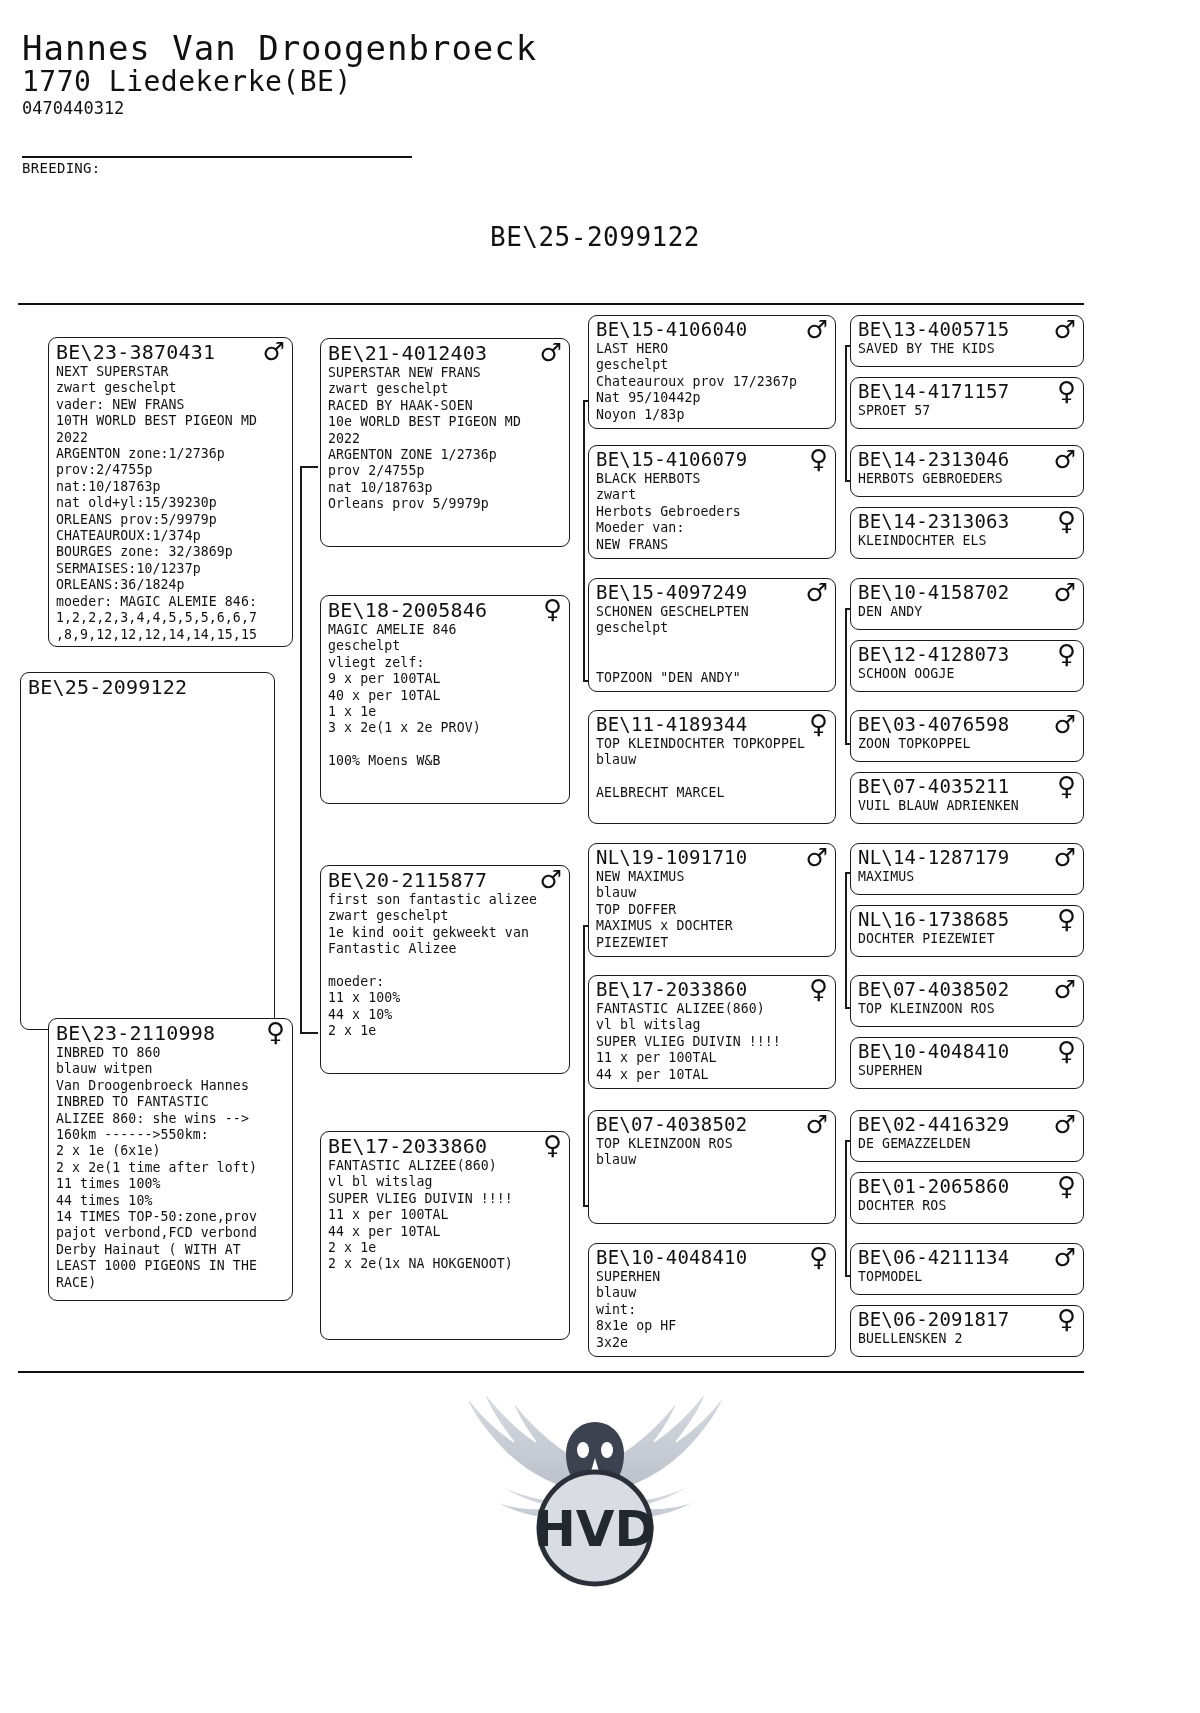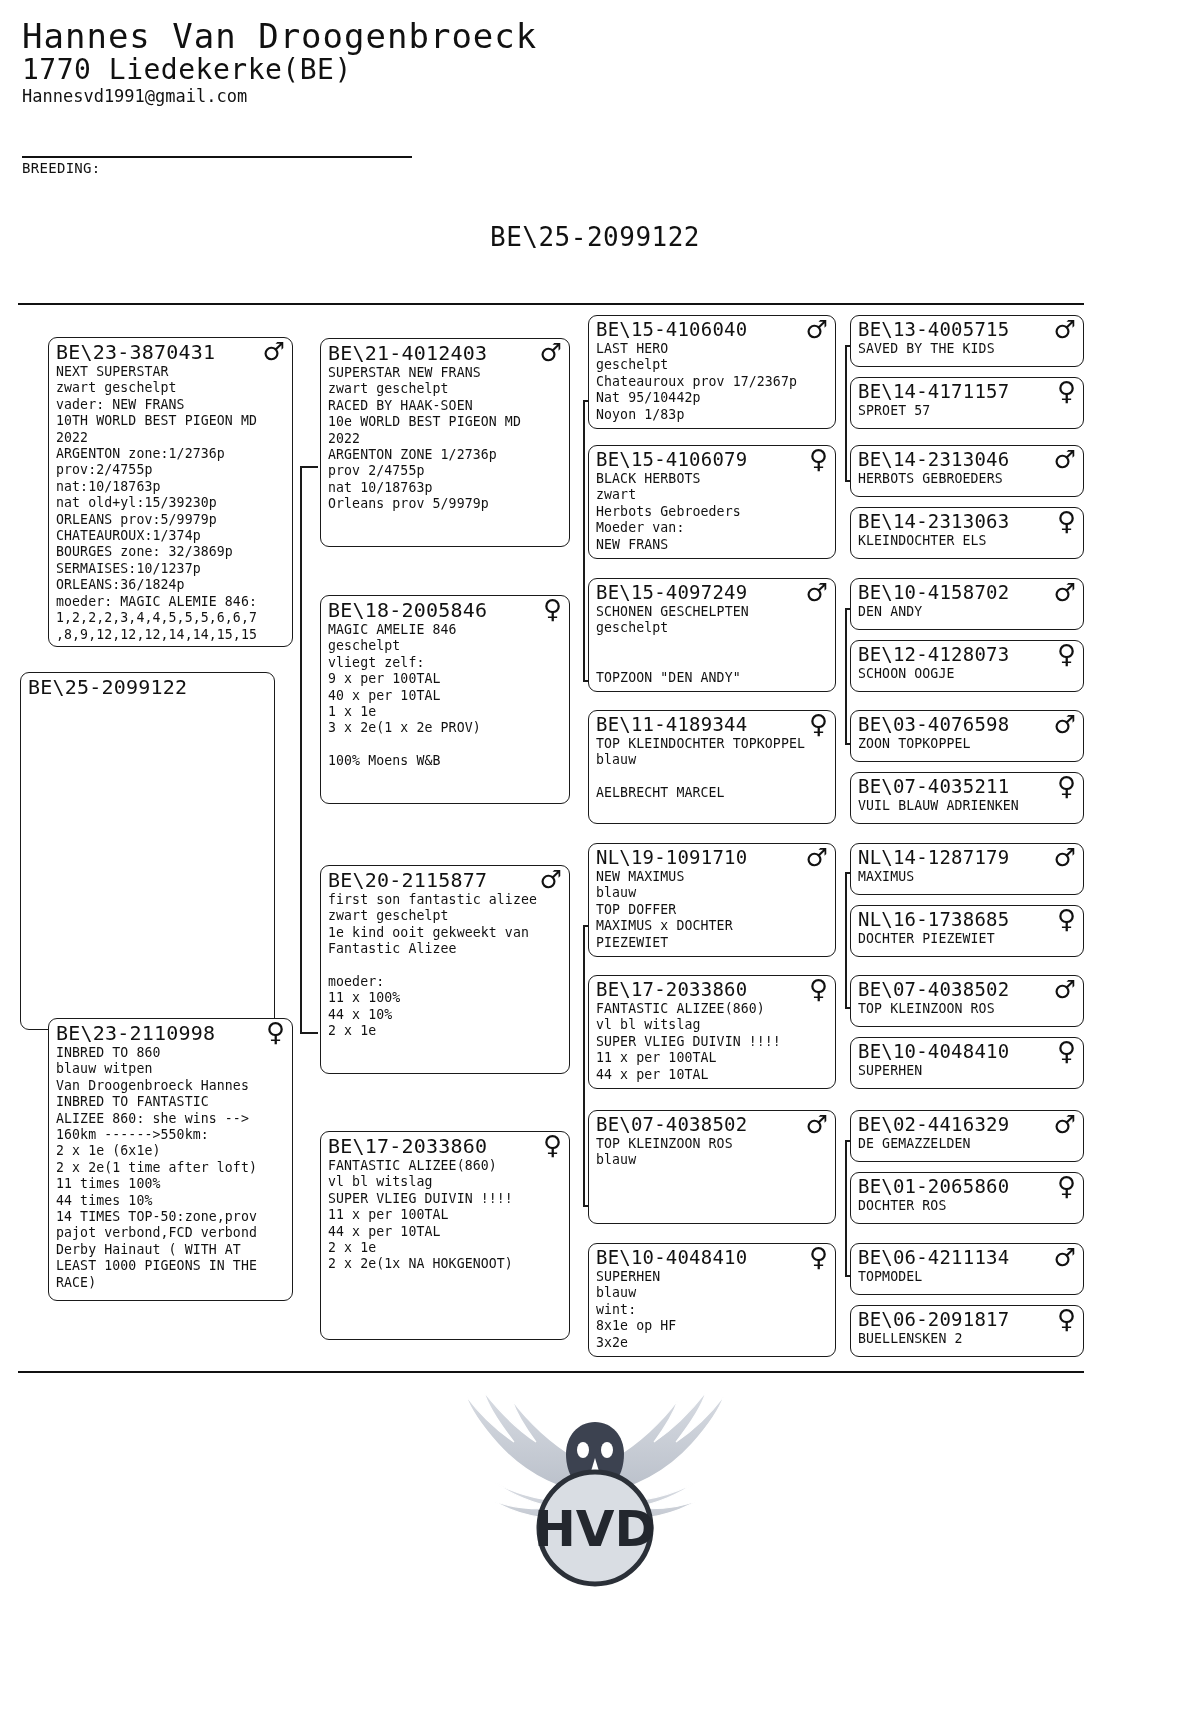--- a/index.html
+++ b/index.html
@@ -8,21 +8,21 @@
     background:#ffffff;
     font-family:"DejaVu Sans Mono","Liberation Mono",monospace;
     color:#111;
     position:relative;
     overflow:hidden;
   }
   .page{position:relative;width:1200px;height:1713px;}
 
   
   .header{position:absolute;left:22px;top:18px;width:700px;}
-  .owner-name{font-size:34px;line-height:36px;letter-spacing:1px;font-weight:400;white-space:nowrap;}
+  .owner-name{font-size:34px;line-height:36px;letter-spacing:1px;font-weight:400;white-space:nowrap;margin-top:12px;}
   .owner-addr{font-size:28px;line-height:32px;letter-spacing:.5px;white-space:nowrap;}
   .owner-city{font-size:28px;line-height:32px;letter-spacing:.5px;white-space:nowrap;}
   .owner-phone{font-size:17px;line-height:21px;}
   .owner-mail{font-size:17px;line-height:21px;}
   .hrule{position:absolute;left:22px;top:156px;width:390px;border-top:2px solid #111;}
   .breeding-label{position:absolute;left:22px;top:160px;font-size:14px;letter-spacing:.3px;}
   .breeder-block{position:absolute;left:22px;top:196px;font-size:14px;line-height:18.5px;letter-spacing:.2px;}
   .subject-ring{position:absolute;left:490px;top:222px;font-size:26px;letter-spacing:.5px;}
 
   .toprule{position:absolute;left:18px;top:303px;width:1066px;border-top:2.5px solid #111;}
@@ -74,21 +74,21 @@
   .logo-text{font-family:"DejaVu Sans","Liberation Sans",sans-serif;font-weight:700;font-size:28px;letter-spacing:3px;color:#3a3f4a;margin-top:-6px;}
 </style>
 </head>
 <body>
 
 <div class="page">
 
   <div class="header">
     <div class="owner-name">Hannes Van Droogenbroeck</div>
     <div class="owner-city">1770 Liedekerke(BE)</div>
-    <div class="owner-mail">Hannesvd1991@gmail.com</div>
+    <div class="owner-phone">0470440312</div>
   </div>
   <div class="hrule"></div>
   <div class="breeding-label">BREEDING:</div>
   <div class="subject-ring">BE\25-2099122</div>
 
   <div class="toprule"></div>
   <div class="botrule"></div>
 
   <div class="conn v" style="left:168px;top:1003px;height:24px;"></div>
   <div class="conn v" style="left:300px;top:466px;height:566px;"></div>

